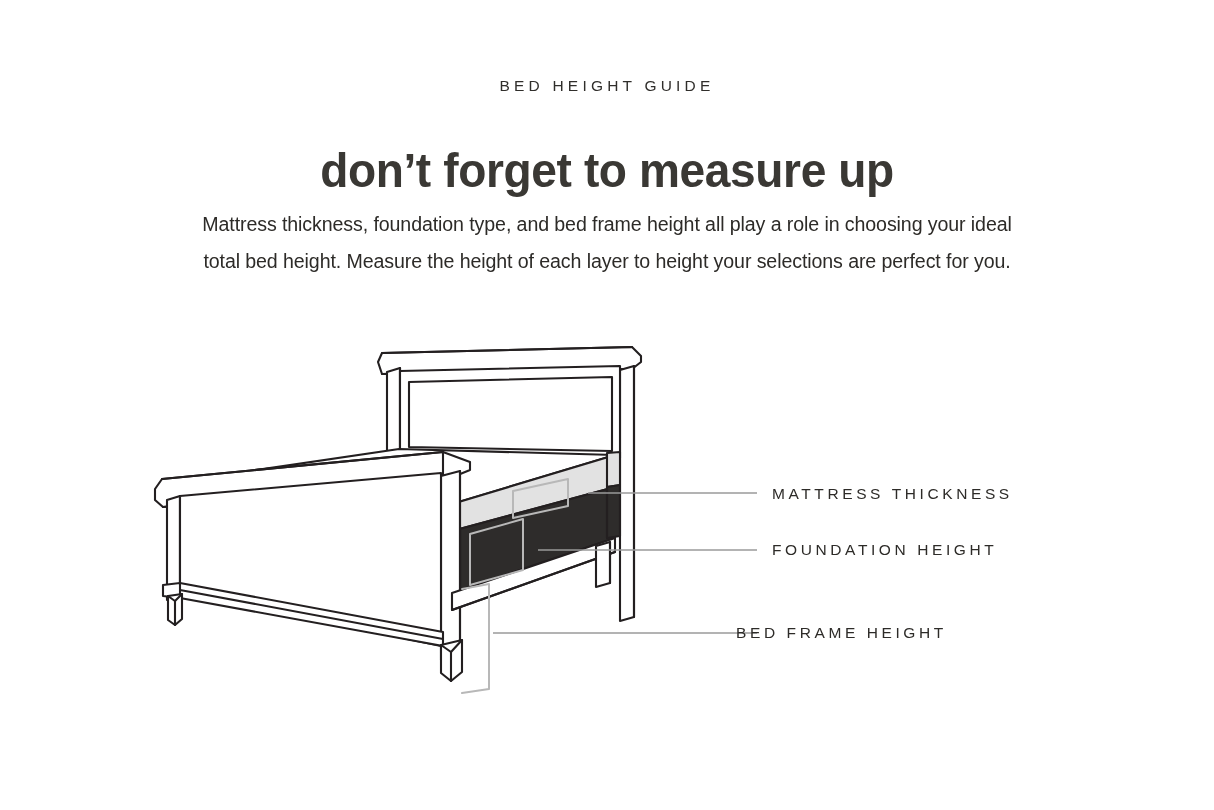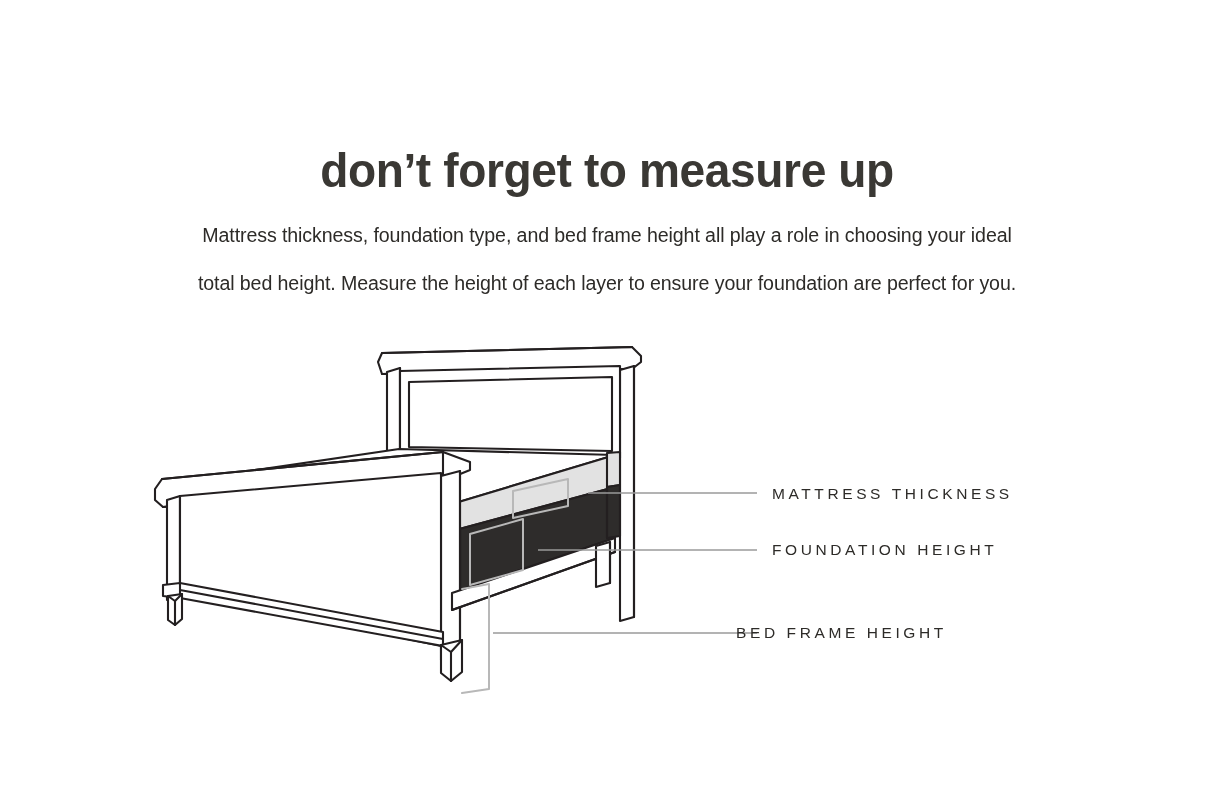--- a/index.html
+++ b/index.html
@@ -56,21 +56,20 @@
     text-align: center;
     font-size: 19.6px;
     font-weight: 400;
     color: #2d2b28;
     line-height: 37px;
     letter-spacing: -0.1px;
   }
   .body-copy .line {
     display: block;
     white-space: nowrap;
-    margin-top: 11px;
   }
 
   
   #illustration {
     position: absolute;
     left: 0;
     top: 0;
     width: 1214px;
     height: 810px;
   }
@@ -88,26 +87,27 @@
   }
   .callout-label.l0 { left: 772px; top: 485px; }
   .callout-label.l1 { left: 772px; top: 541px; }
   .callout-label.l2 { left: 736px; top: 624px; }
 </style>
 </head>
 <body>
 
 <div id="page">
 
+  <div class="eyebrow">BED HEIGHT GUIDE</div>
 
   <h1 class="headline">don’t forget to measure up</h1>
 
   <div class="body-copy">
     <span class="line">Mattress thickness, foundation type, and bed frame height all play a role in choosing your ideal</span>
-    <span class="line">total bed height. Measure the height of each layer to ensure your foundation are perfect for you.</span>
+    <span class="line">total bed height. Measure the height of each layer to height your selections are perfect for you.</span>
   </div>
 
   <svg id="illustration" viewBox="0 0 1214 810">
 
     <g fill="none" stroke="#231f20" stroke-width="2.1" stroke-linejoin="round" stroke-linecap="round">
 
       <g>
         <path d="M378,362 L382,353 L632,347 L641,356 L641,362 L632,369 L382,374 Z" fill="#ffffff"></path>
         <path d="M382,353 L632,347"></path>
         <path d="M382,374 L632,369"></path>

